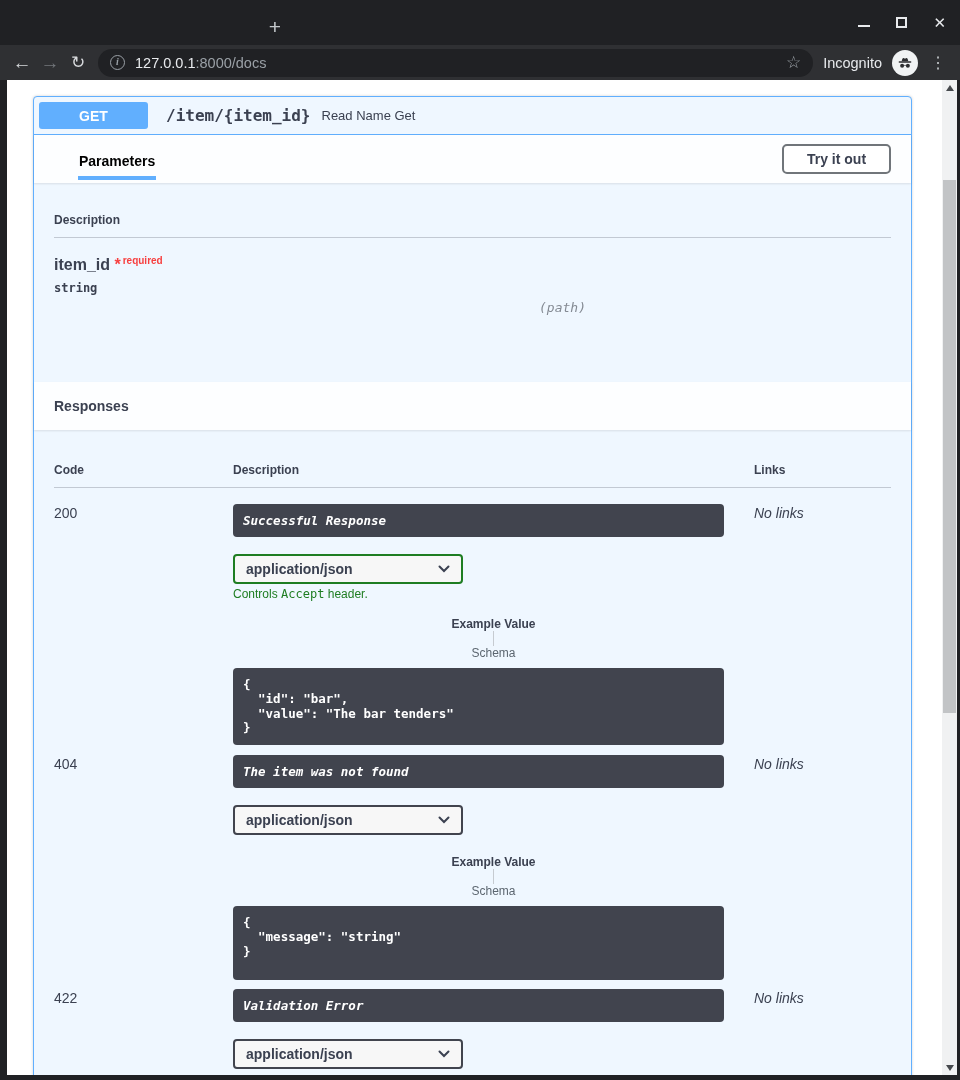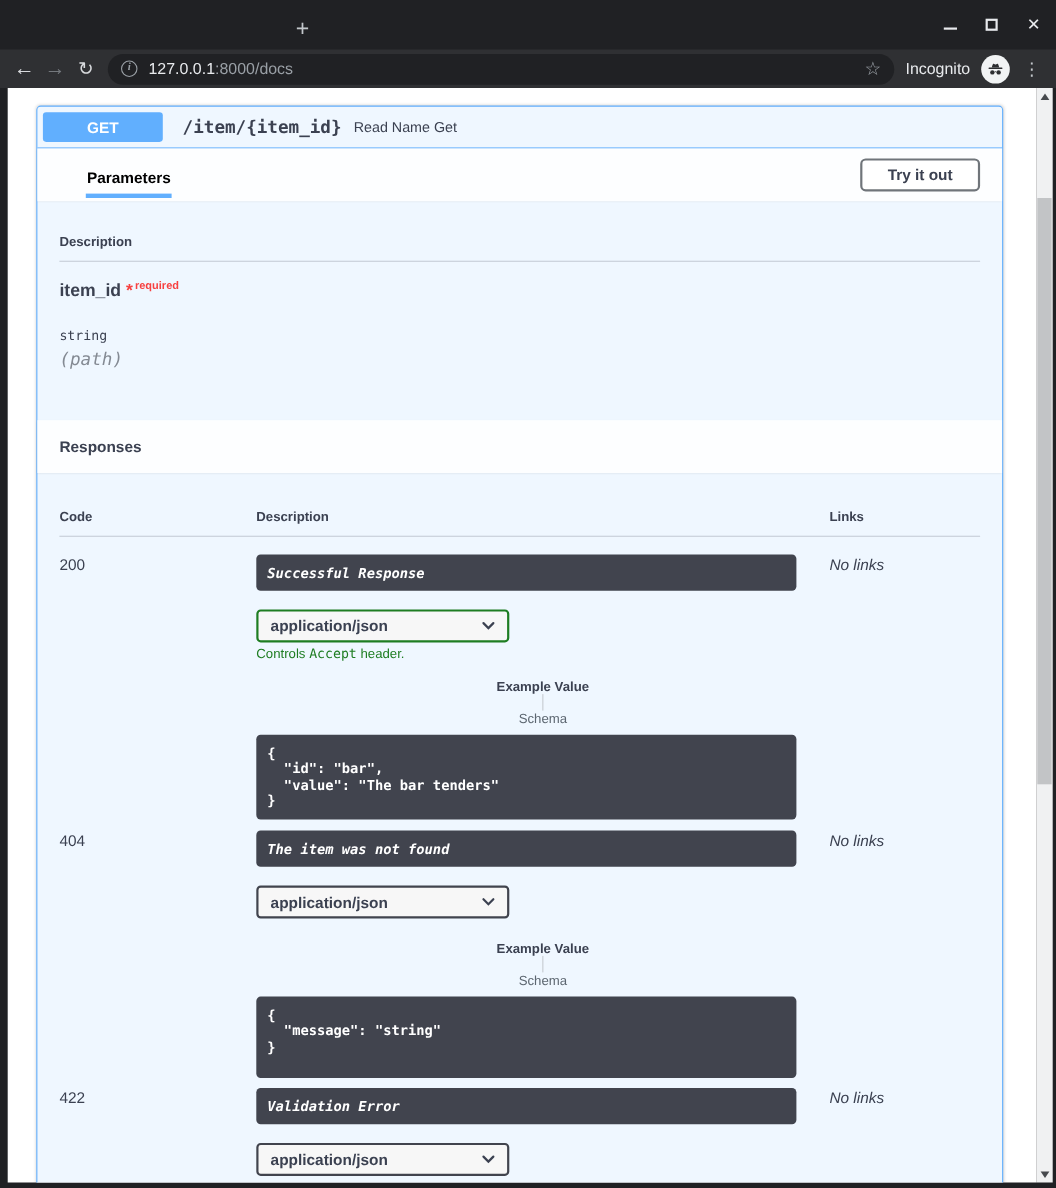--- a/index.html
+++ b/index.html
@@ -67,23 +67,23 @@
              font-size:14px; font-weight:bold; color:#3b4151; font-family:"Liberation Sans", sans-serif; }
   .resp-title { font-size:14px; font-weight:bold; color:#3b4151; }
 
   .params-body, .resp-body { padding:0 20px; }
   .p-head { display:grid; grid-template-columns:532px 1fr; padding:30px 0 10px;
             border-bottom:1px solid rgba(59,65,81,.25); font-size:12px; font-weight:bold; }
   .p-row { display:grid; grid-template-columns:532px 1fr; padding-top:17px; height:144px; }
   .p-name { font-size:16px; font-weight:bold; color:#3b4151; }
   .req-star { color:#f74040; font-weight:bold; }
   .req-label { color:#f74040; font-size:10px; vertical-align:6px; margin-left:2px; }
-  .p-type { margin-top:24px; font-family:"DejaVu Sans Mono", monospace; font-size:12px; font-weight:normal; }
-  .p-loc  { margin-top:5px; font-family:"DejaVu Sans Mono", monospace; font-size:16px;
-            font-style:italic; color:#848a93; }
+  .p-type { margin-top:7px; font-family:"DejaVu Sans Mono", monospace; font-size:12px; font-weight:bold; }
+  .p-loc  { margin-top:5px; font-family:"DejaVu Sans Mono", monospace; font-size:13px;
+            font-style:italic; color:#848a93;text-align:right; }
 
   .r-head { display:grid; grid-template-columns:179px 521px 1fr; padding:33px 0 10px;
             border-bottom:1px solid rgba(59,65,81,.25); font-size:12px; font-weight:bold; }
   .r-row { display:grid; grid-template-columns:179px 521px 1fr; }
   .r-row.row-0 { padding-top:16px; }
   .r-row.row-1 { padding-top:10px; }
   .r-row.row-2 { padding-top:9px; }
   .r-code { font-size:14px; padding-top:1px; }
   .r-links { font-size:14px; font-style:italic; padding-top:1px; }
   .desc-box { width:491px; height:33px; background:#41444e; border-radius:4px; padding:10px;

